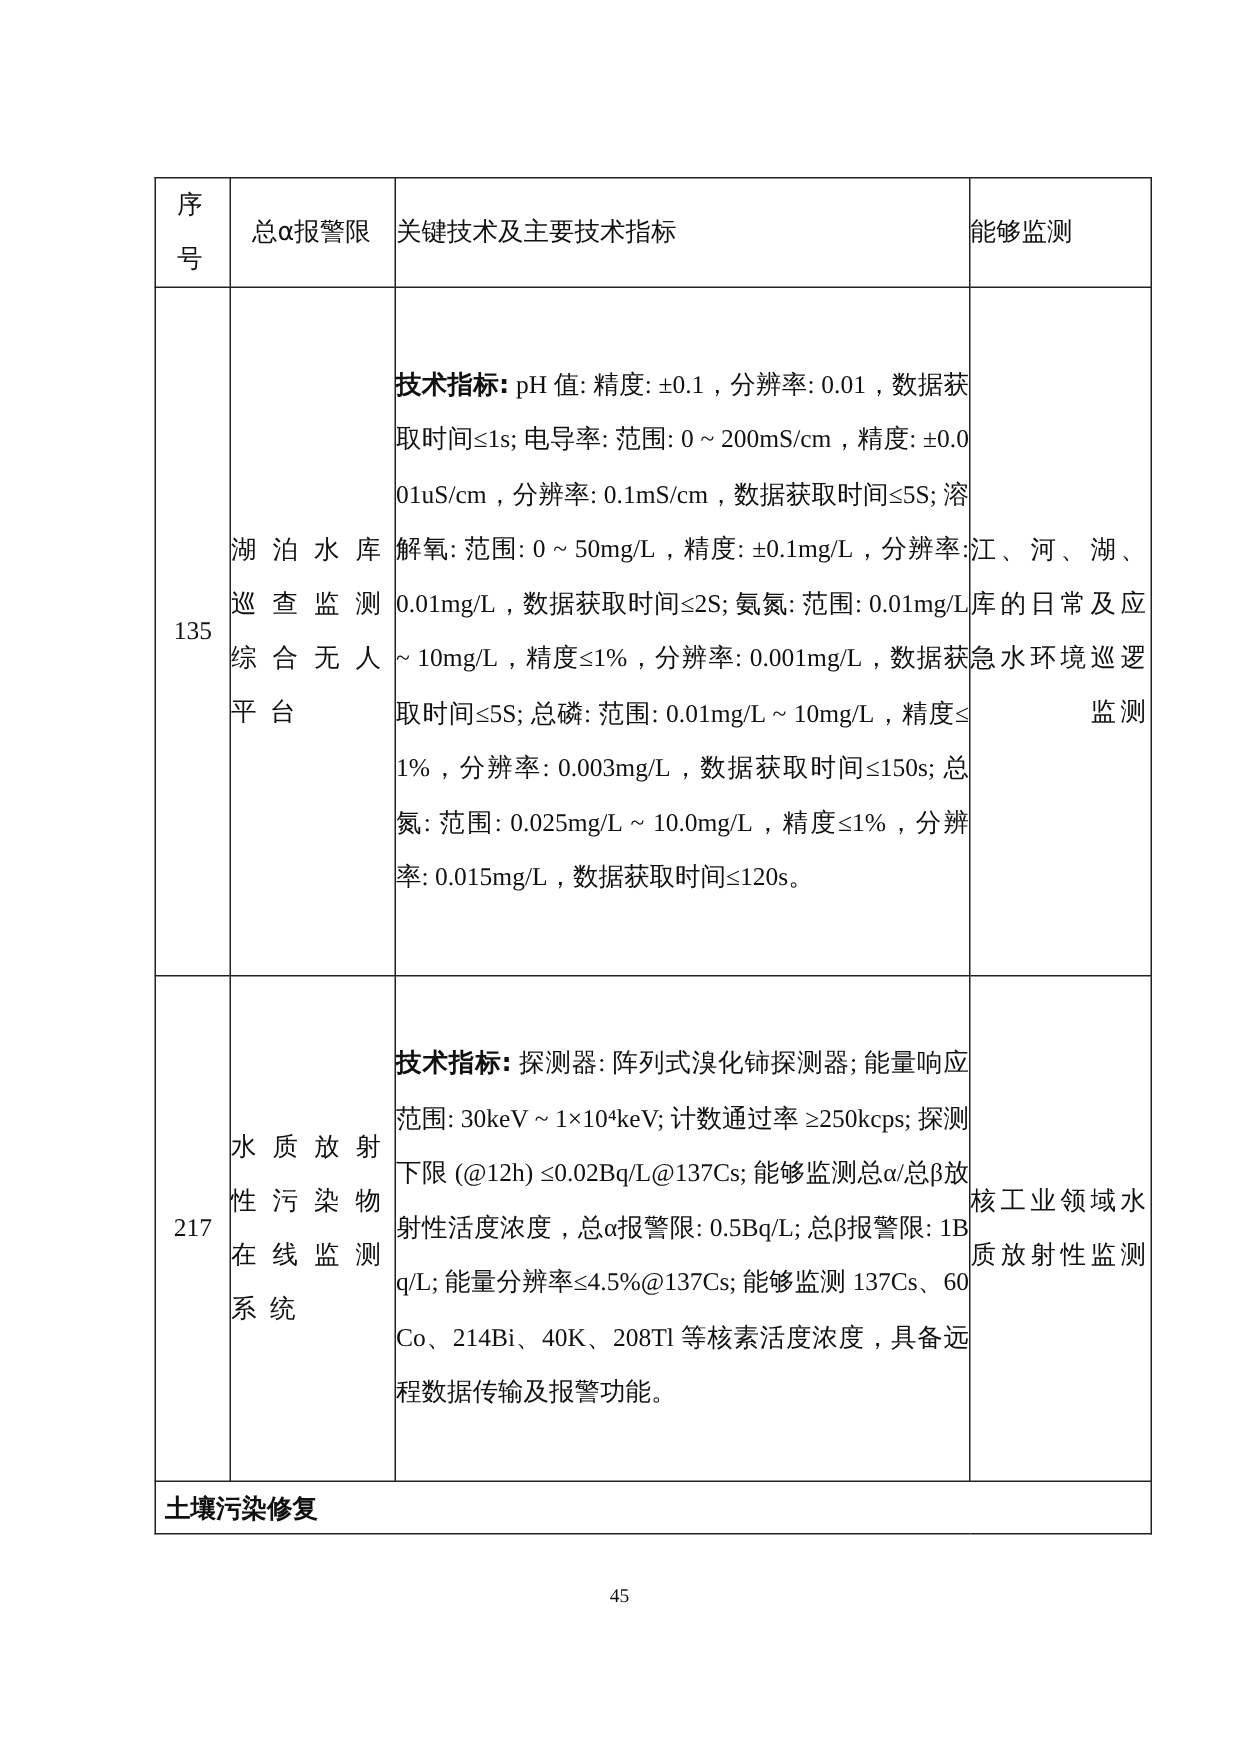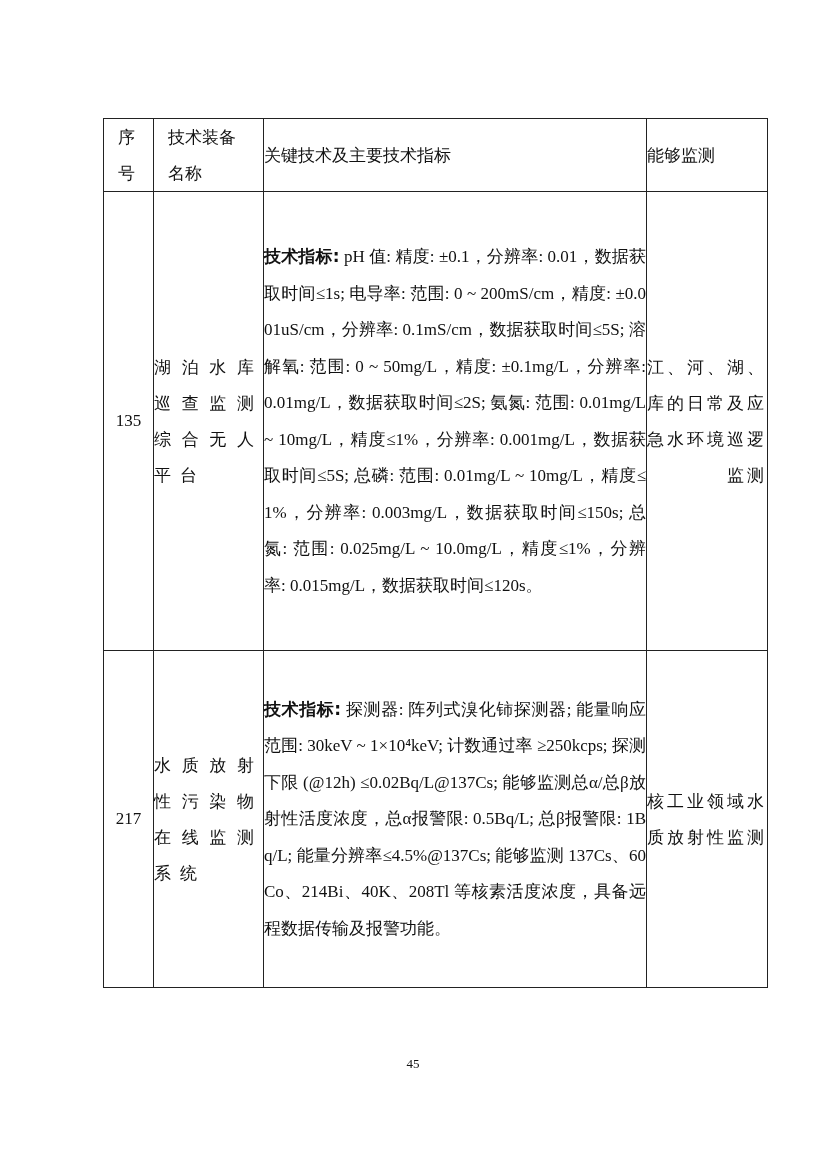--- a/index.html
+++ b/index.html
@@ -33,32 +33,35 @@
 <table class="main">
   <colgroup>
       <col class="c1">
       <col class="c2">
       <col class="c3">
       <col class="c4">
     </colgroup>
   <tbody>
       <tr class="hdr">
     <td style="padding:0 14px;">序号</td>
-    <td class="h2" style="padding:0 14px;">技术装备名称</td>
+    <td class="h2" style="padding:0 14px;">总α报警限</td>
     <td>关键技术及主要技术指标</td>
     <td>能够监测</td>
   </tr>
   <tr class="r135">
     <td class="num">135</td>
     <td class="name">湖泊水库巡查监测综合无人平台</td>
     <td class="desc"><b>技术指标:</b><span> pH 值: 精度: ±0.1，分辨率: 0.01，数据获取时间≤1s; 电导率: 范围: 0 ~ 200mS/cm，精度: ±0.001uS/cm，分辨率: 0.1mS/cm，数据获取时间≤5S; 溶解氧: 范围: 0 ~ 50mg/L，精度: ±0.1mg/L，分辨率: 0.01mg/L，数据获取时间≤2S; 氨氮: 范围: 0.01mg/L ~ 10mg/L，精度≤1%，分辨率: 0.001mg/L，数据获取时间≤5S; 总磷: 范围: 0.01mg/L ~ 10mg/L，精度≤1%，分辨率: 0.003mg/L，数据获取时间≤150s; 总氮: 范围: 0.025mg/L ~ 10.0mg/L，精度≤1%，分辨率: 0.015mg/L，数据获取时间≤120s。</span></td>
     <td class="scope">江、河、湖、库的日常及应急水环境巡逻监测</td>
   </tr>
   <tr class="r136">
     <td class="num">217</td>
     <td class="name">水质放射性污染物在线监测系统</td>
     <td class="desc"><b>技术指标:</b><span> 探测器: 阵列式溴化铈探测器; 能量响应范围: 30keV ~ 1×10⁴keV; 计数通过率 ≥250kcps; 探测下限 (@12h) ≤0.02Bq/L@137Cs; 能够监测总α/总β放射性活度浓度，总α报警限: 0.5Bq/L; 总β报警限: 1Bq/L; 能量分辨率≤4.5%@137Cs; 能够监测 137Cs、60Co、214Bi、40K、208Tl 等核素活度浓度，具备远程数据传输及报警功能。</span></td>
     <td class="scope">核工业领域水质放射性监测</td>
   </tr>
+  <tr class="section">
+    <td colspan="4">土壤污染修复</td>
+  </tr>
 </tbody>
   </table>
 
 <div class="pageno">45</div>
 
 </body></html>

